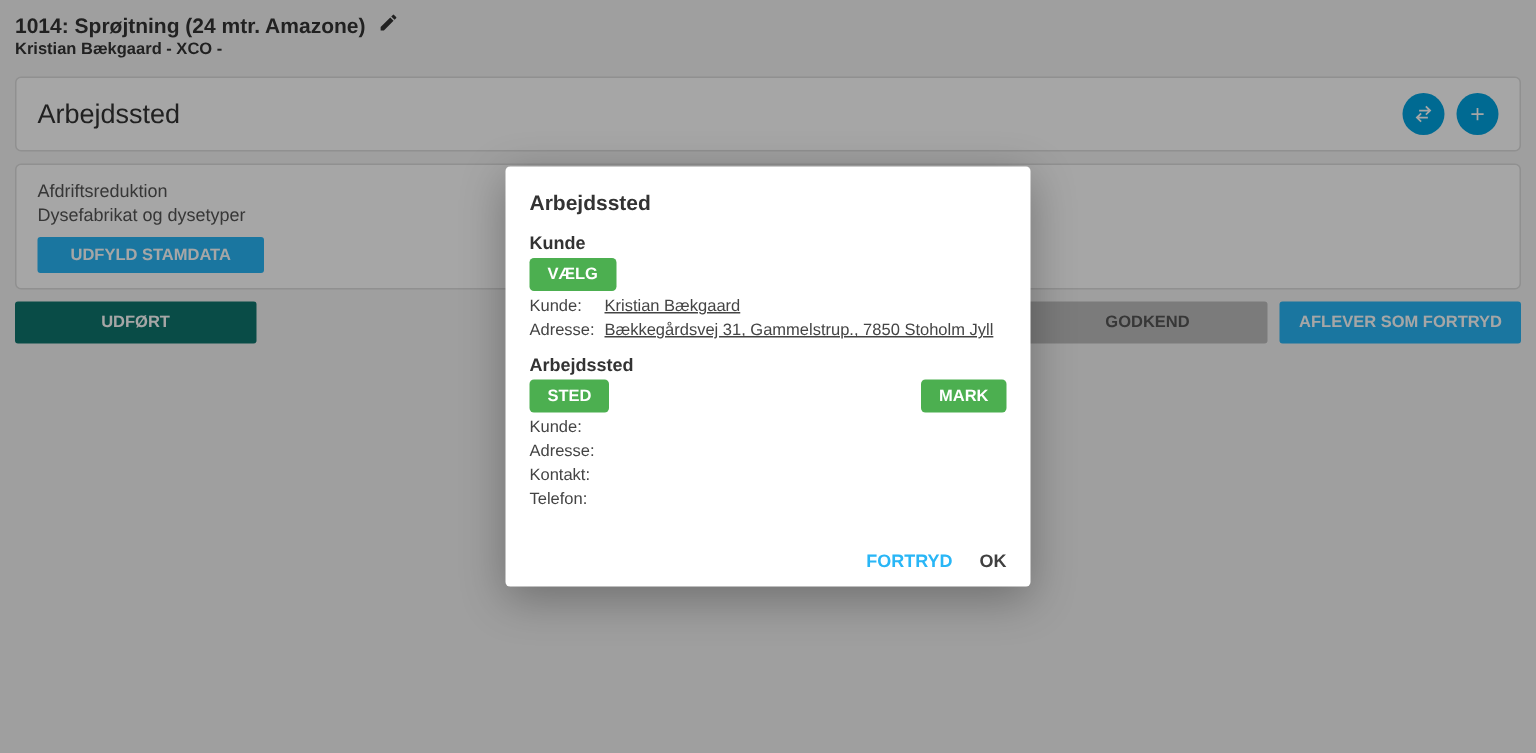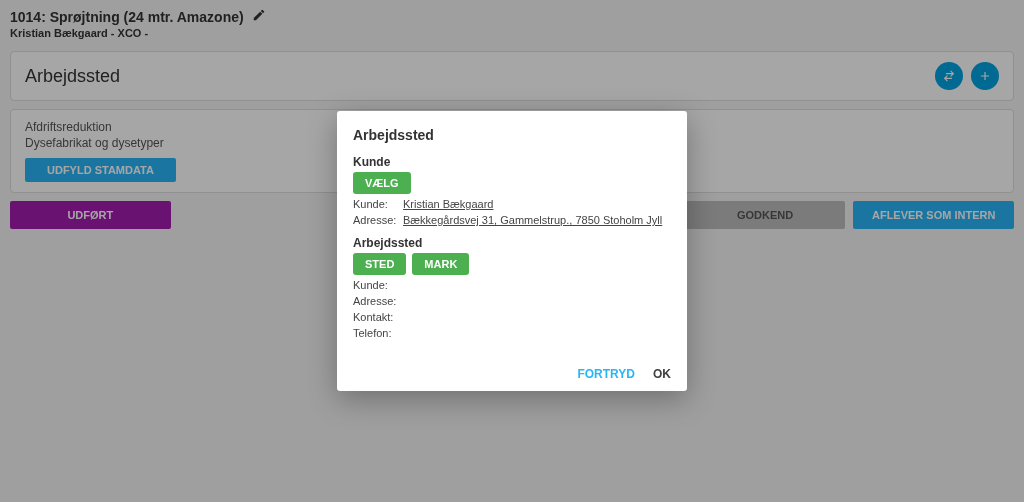--- a/index.html
+++ b/index.html
@@ -76,21 +76,21 @@
     padding: 8px 0;
     text-align: center;
     font-size: 11px;
     font-weight: bold;
     color: #fff;
     border: none;
     border-radius: 2px;
     cursor: pointer;
   }
   .b-red { background: #e53935; }
-  .b-green { background: #a21caf; }
+  .b-green { background: #0f766e; }
   .b-blue { background: #29b6f6; }
   .b-gray { background: #bdbdbd; color: #555; }
 
   .overlay {
     position: absolute;
     inset: 0;
     background: rgba(0,0,0,0.35);
     display: flex;
     align-items: center;
     justify-content: center;
@@ -114,21 +114,21 @@
   .label { font-weight: bold; font-size: 12px; margin-bottom: 3px; }
   .g-btn {
     background: #4caf50; color: #fff; border: none;
     padding: 5px 12px; font-size: 11px; font-weight: bold;
     border-radius: 3px; cursor: pointer;
   }
   .kv { display: flex; font-size: 11px; margin-top: 4px; }
   .kv .k { width: 50px; color: #444; }
   .kv .v { flex: 1; color: #444; text-decoration: underline; }
   .section-sub { margin-top: 10px; }
-  .g-btn-row { display: flex; gap: 6px; margin-top: 0; }
+  .g-btn-row { display: flex; gap: 6px; margin-top: 0; justify-content: space-between; }
   .input {
     width: 100%; border: 1px solid #ccc; border-radius: 3px;
     padding: 6px 8px; font-size: 12px; color: #555;
   }
   .input::placeholder { color: #aaa; }
   .modal-actions {
     display: flex; justify-content: flex-end; gap: 18px;
     margin-top: 28px; font-size: 12px; font-weight: bold;
   }
   .link-cancel { color: #29b6f6; cursor: pointer; }
@@ -172,21 +172,21 @@
   <div class="line">Dysefabrikat og dysetyper</div>
   <button class="btn-blue-sm">UDFYLD STAMDATA</button>
 </div>
 
 <div class="action-row">
   <button class="action-btn b-green">UDFØRT</button>
   <button class="action-btn b-blue" style="visibility:hidden"></button>
   <button class="action-btn b-blue" style="visibility:hidden"></button>
   <button class="action-btn b-blue">TAG OPGAVE</button>
   <button class="action-btn b-gray">GODKEND</button>
-  <button class="action-btn b-blue">AFLEVER SOM INTERN</button>
+  <button class="action-btn b-blue">AFLEVER SOM FORTRYD</button>
 </div>
 
 <div class="overlay">
   <div class="modal">
     <h3>Arbejdssted</h3>
     <div class="modal-body">
       <div class="col-left">
         <div class="label">Kunde</div>
         <button class="g-btn">VÆLG</button>
         <div class="kv">

